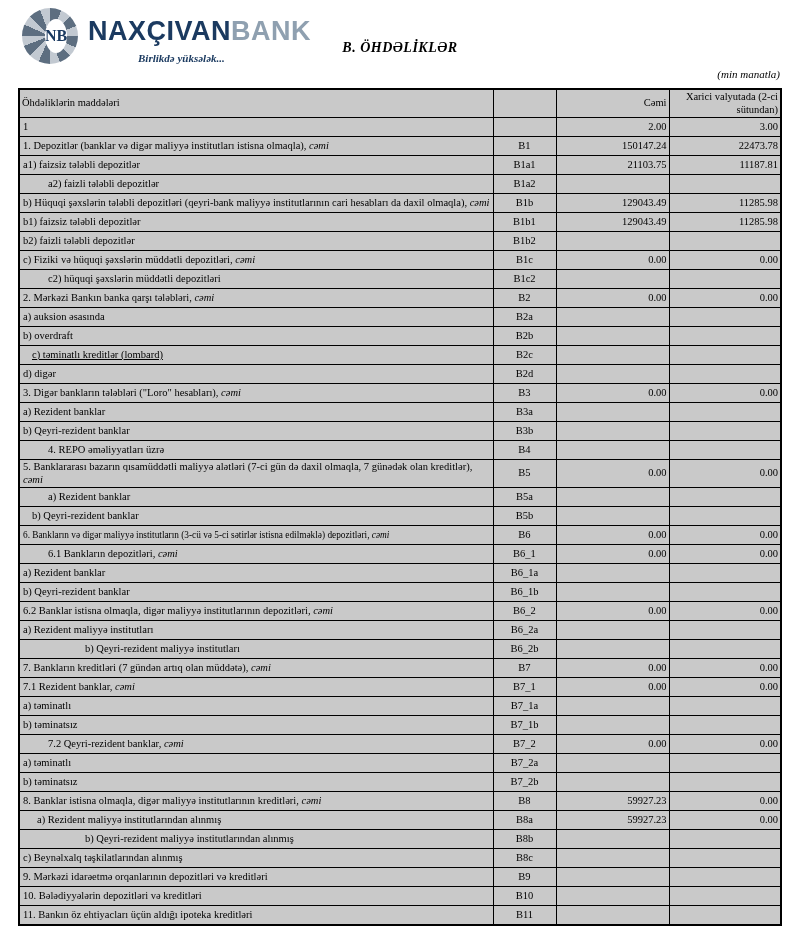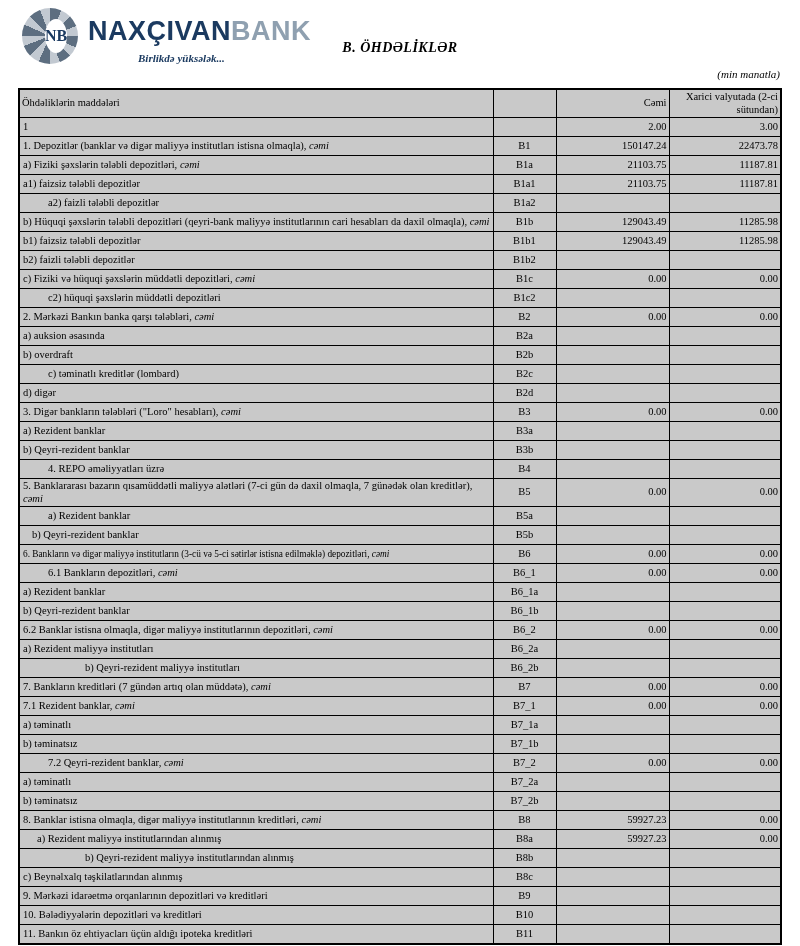--- a/index.html
+++ b/index.html
@@ -108,26 +108,20 @@
         <td class="c-code"></td>
         <td class="c-num">2.00</td>
         <td class="c-num">3.00</td>
       </tr>
       <tr>
         <td class="c-label" style="padding-left: 3px;">1. Depozitlər (banklar və digər maliyyə institutları istisna olmaqla), <i>cəmi</i></td>
         <td class="c-code">B1</td>
         <td class="c-num">150147.24</td>
         <td class="c-num">22473.78</td>
       </tr>
-      <tr>
-        <td class="c-label" style="padding-left: 3px;">a)  Fiziki şəxslərin tələbli depozitləri, <i>cəmi</i></td>
-        <td class="c-code">B1a</td>
-        <td class="c-num">21103.75</td>
-        <td class="c-num">11187.81</td>
-      </tr>
       <tr class="bold-row">
         <td class="c-label" style="padding-left: 3px;">a1) faizsiz tələbli depozitlər</td>
         <td class="c-code">B1a1</td>
         <td class="c-num">21103.75</td>
         <td class="c-num">11187.81</td>
       </tr>
       <tr>
         <td class="c-label" style="padding-left: 28px;">a2) faizli tələbli depozitlər</td>
         <td class="c-code">B1a2</td>
         <td class="c-num"></td>
@@ -175,21 +169,21 @@
         <td class="c-num"></td>
         <td class="c-num"></td>
       </tr>
       <tr class="bold-row">
         <td class="c-label" style="padding-left: 3px;">b) overdraft</td>
         <td class="c-code">B2b</td>
         <td class="c-num"></td>
         <td class="c-num"></td>
       </tr>
       <tr>
-        <td class="c-label" style="padding-left: 28px;">c) təminatlı kreditlər (lombard)</td>
+        <td class="c-label" style="padding-left: 12px; text-decoration: underline;">c) təminatlı kreditlər (lombard)</td>
         <td class="c-code">B2c</td>
         <td class="c-num"></td>
         <td class="c-num"></td>
       </tr>
       <tr>
         <td class="c-label" style="padding-left: 3px;">d) digər</td>
         <td class="c-code">B2d</td>
         <td class="c-num"></td>
         <td class="c-num"></td>
       </tr>

